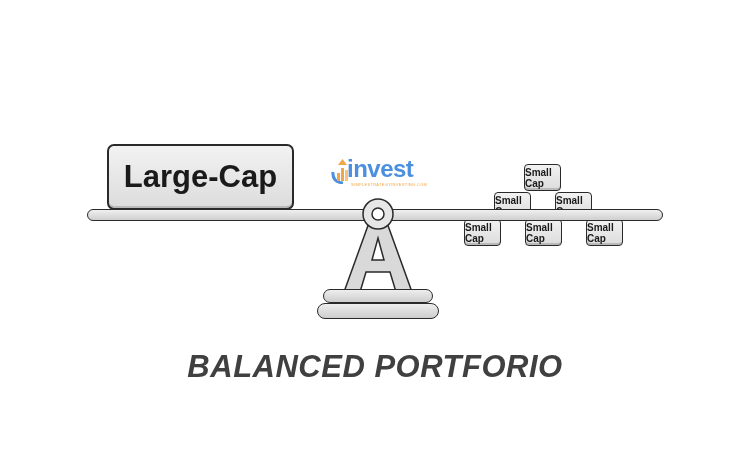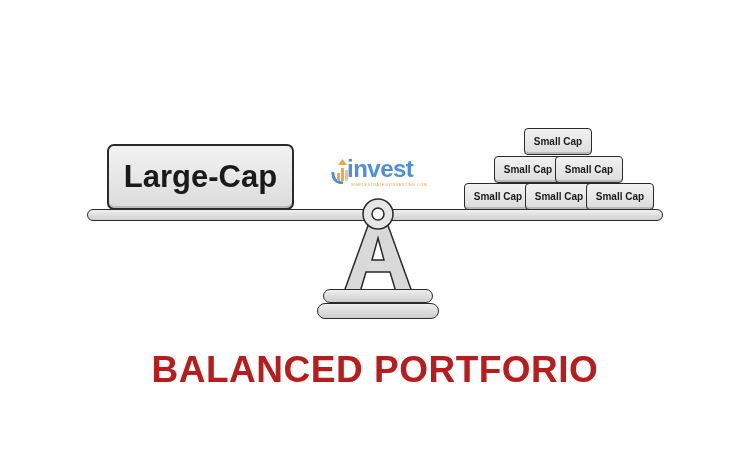--- a/index.html
+++ b/index.html
@@ -10,34 +10,34 @@
   .abs { position:absolute; }
   .block {
     position:absolute; box-sizing:border-box;
     background: linear-gradient(#f2f2f2, #dcdcdc);
     border:1.5px solid #2a2a2a; border-radius:4px;
     box-shadow: inset 0 -2px 0 #b9b9b9;
     display:flex; align-items:center; justify-content:center;
     color:#1a1a1a; font-weight:bold;
   }
   .large { left:107px; top:144px; width:187px; height:66px; font-size:31px; border-radius:7px; border-width:2px; }
-  .small { width:68px; height:27px; font-size:10px; }
+  .small { width:37px; height:27px; font-size:10px;margin-top:36px; }
   .beam {
     position:absolute; left:87px; top:209px; width:576px; height:12px; box-sizing:border-box;
     background: linear-gradient(#f0f0f0, #cfcfcf);
     border:1.5px solid #2a2a2a; border-radius:6px;
   }
   .slab {
     position:absolute; box-sizing:border-box;
     background: linear-gradient(#eeeeee, #cdcdcd);
     border:1.5px solid #2a2a2a; border-radius:8px;
   }
   .title {
     position:absolute; left:0; top:349px; width:750px; text-align:center;
-    font-size:37px; font-weight:bold; color:#b91c1c; letter-spacing:0.5px;
+    font-size:31px; font-weight:bold; color:#404040; letter-spacing:0.5px;font-style:italic;
   }
   .logo { position:absolute; left:331px; top:156px; width:92px; height:34px; }
   .logo-word { position:absolute; left:16px; top:-1px; font-size:24px; font-weight:bold; color:#4b8fde; letter-spacing:-0.5px; }
   .logo-sub { position:absolute; left:20px; top:26px; font-size:4px; color:#f0a64a; letter-spacing:0.3px; white-space:nowrap; }
 </style>
 </head>
 <body>
 
 <div>
 

